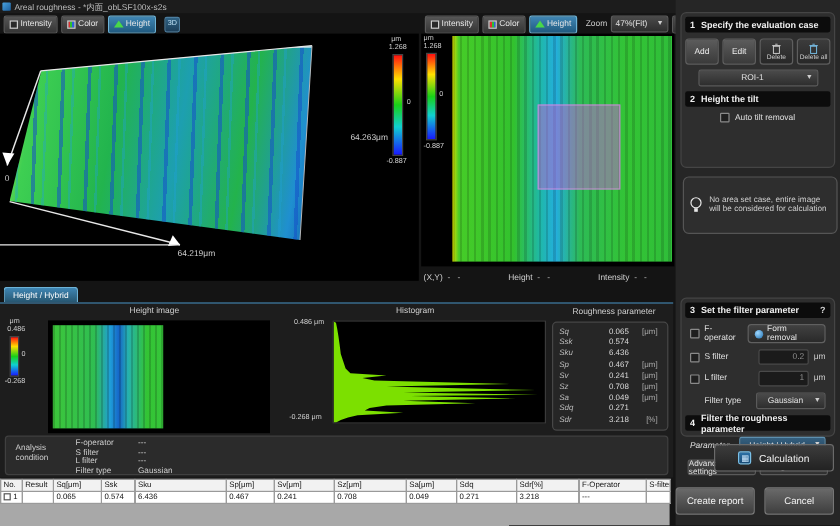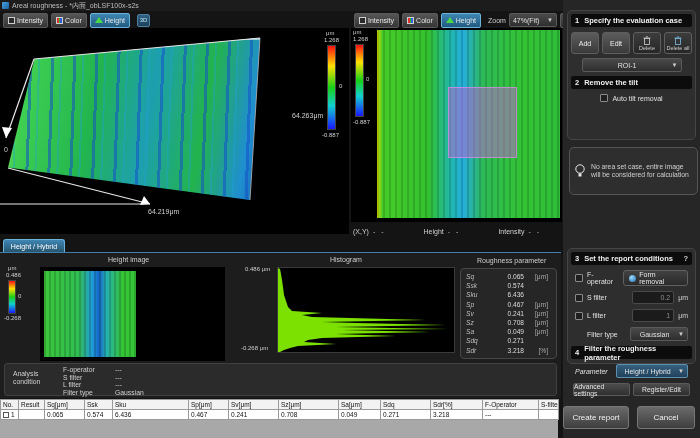--- a/index.html
+++ b/index.html
@@ -263,40 +263,40 @@
           </svg>
           <span>Delete all</span>
         </div>
       </div>
       <div class="combo roibox">
         <span style="margin:0 auto;">ROI-1</span>
         <span class="caret">▼</span>
       </div>
       <div class="sect">
         <span>2</span>
-        <span>Remove the tilt</span>
+        <span>Height the tilt</span>
       </div>
       <div class="chkrow" style="justify-content:center; margin-left:0;">
         <span class="chk"></span>
         <span>Auto tilt removal</span>
       </div>
     </div>
 
     <div class="group note" style="top:145px; height:48px;">
       <svg width="12" height="16" viewBox="0 0 12 16" style="flex:none;">
         <circle cx="6" cy="6" r="4.2" fill="none" stroke="#e8e8e8" stroke-width="1"></circle>
         <rect x="4.5" y="10.5" width="3" height="3" fill="#e8e8e8"></rect>
       </svg>
       <span>No area set case, entire image will be considered for calculation</span>
     </div>
 
     <div class="group" style="top:248px; height:116px;">
       <div class="sect">
         <span>3</span>
-        <span>Set the report conditions</span>
+        <span>Set the filter parameter</span>
         <span class="qm">?</span>
       </div>
       <div class="fldrow">
         <span class="chk"></span>
         <span>F-operator</span>
         <div class="frmbtn" style="margin-left:auto;">
           <span class="blueball"></span>
           <span>Form removal</span>
         </div>
       </div>
@@ -337,20 +337,24 @@
       <div class="smallbtns">
         <div class="sbtn">
           <span>Advanced settings</span>
         </div>
         <div class="sbtn">
           <span>Register/Edit</span>
         </div>
       </div>
     </div>
 
+    <div class="calcbtn">
+      <span class="calcic">▦</span>
+      <span>Calculation</span>
+    </div>
 
     <div class="footbtn" style="left:0px; top:406px; width:66px;">
       <span>Create report</span>
     </div>
     <div class="footbtn" style="left:74px; top:406px; width:58px;">
       <span>Cancel</span>
     </div>
   </div>
 
   <div class="tab">

